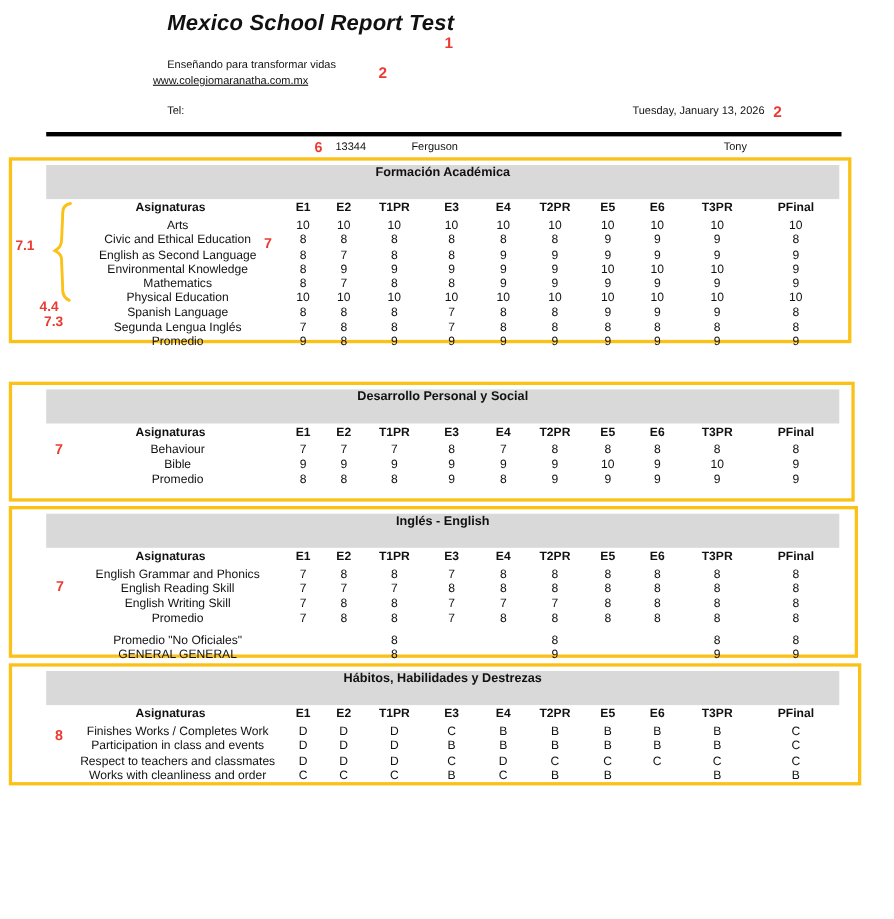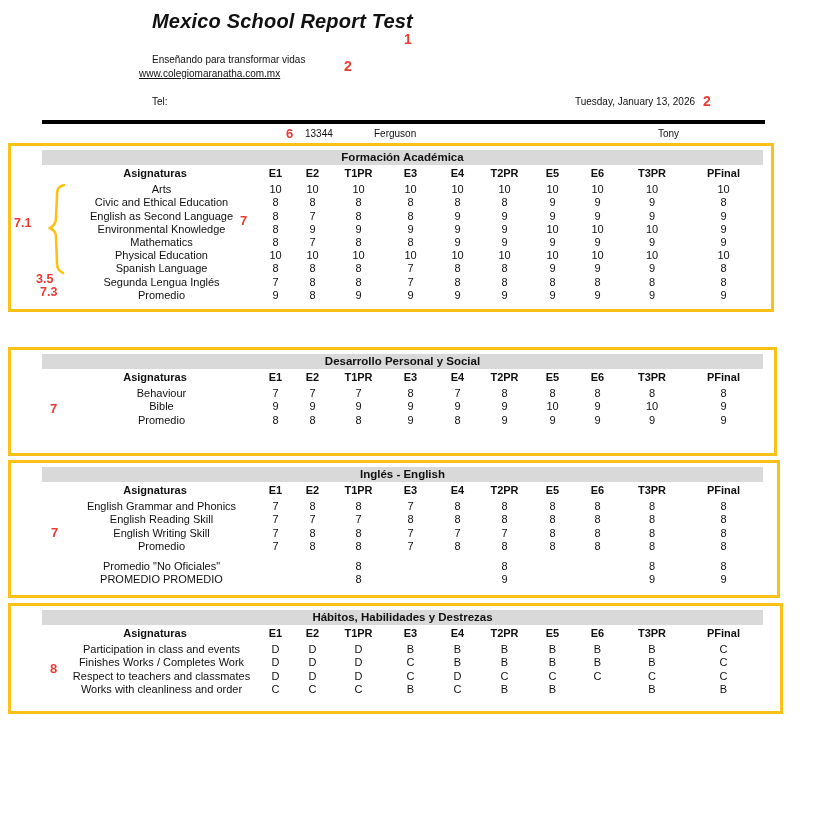--- a/index.html
+++ b/index.html
@@ -20,21 +20,21 @@
   .doc-title { font-size:20px; font-weight:bold; font-style:italic; letter-spacing:0.2px; }
   .small-txt { font-size:10px; line-height:13.5px; }
   .num { color:var(--annotation_red); font-weight:bold; font-size:14px; }
   .num-sm { font-size:13px; }
   .num-xs { font-size:12.5px; }
   .header-rule { position:absolute; left:42px; top:120px; width:723px; height:4px; background:var(--rule_black); }
 
   
   .report-box { position:absolute; left:8px; border:3px solid var(--box_border); background:#fff; }
   .band {
-    margin:4px 0 0 31px; width:721px; height:15px; line-height:15px;
+    margin:4px 0 0 31px; width:721px; height:31px; line-height:15px;
     background:var(--band_gray); text-align:center; font-size:11.5px; font-weight:bold;
   }
   table.grades { margin-left:31px; width:721px; table-layout:fixed; border-collapse:collapse; margin-top:2px; }
   table.grades th, table.grades td {
     font-size:11px; line-height:13.2px; height:13.2px; padding:0;
     text-align:center; font-weight:normal; white-space:nowrap; overflow:visible;
   }
   table.grades thead th { font-weight:bold; height:16px; vertical-align:bottom; padding-bottom:3px; }
   table.grades th.subject-h { text-align:center; padding-left:10px; }
   table.grades td.subject { text-align:center; padding-left:23px; }
@@ -216,21 +216,21 @@
         </tr>
       </tbody>
   </table>
 </section>
 
 <span class="abs num num-xs" style="left:14px; top:216px;">7.1</span>
 <svg class="brace-svg" style="left:47px; top:182px;" width="22" height="94" viewBox="0 0 22 94">
   <path d="M17 3 C 11 4, 9.5 8, 10 14 L 9 36 C 9 42, 6 44, 3 46 C 6.5 48, 9.5 50, 9 56 L 10 79 C 9.5 85, 11 89, 16 91" fill="none" stroke="#FBC116" stroke-width="2.6" stroke-linecap="round"></path>
 </svg>
 <span class="abs num num-sm" style="left:240px; top:213px;">7</span>
-<span class="abs num num-xs" style="left:36px; top:272px;">3.5</span>
+<span class="abs num num-xs" style="left:36px; top:272px;">4.4</span>
 <span class="abs num num-xs" style="left:40px; top:285px;">7.3</span>
 
 <section class="report-box" style="top:347px; width:769px; height:109px;">
   <div class="band">Desarrollo Personal y Social</div>
   <table class="grades">
     <colgroup>
         <col style="width:216px">
         <col style="width:35px">
         <col style="width:39px">
         <col style="width:53px">
@@ -398,21 +398,21 @@
           <td>8</td>
           <td></td>
           <td></td>
           <td>8</td>
           <td></td>
           <td></td>
           <td>8</td>
           <td>8</td>
         </tr>
         <tr>
-          <td class="subject">PROMEDIO PROMEDIO</td>
+          <td class="subject">GENERAL GENERAL</td>
           <td></td>
           <td></td>
           <td>8</td>
           <td></td>
           <td></td>
           <td>9</td>
           <td></td>
           <td></td>
           <td>9</td>
           <td>9</td>
@@ -448,38 +448,38 @@
           <th>E4</th>
           <th>T2PR</th>
           <th>E5</th>
           <th>E6</th>
           <th>T3PR</th>
           <th>PFinal</th>
         </tr>
     </thead>
     <tbody>
         <tr>
+          <td class="subject">Finishes Works / Completes Work</td>
+          <td>D</td>
+          <td>D</td>
+          <td>D</td>
+          <td>C</td>
+          <td>B</td>
+          <td>B</td>
+          <td>B</td>
+          <td>B</td>
+          <td>B</td>
+          <td>C</td>
+        </tr>
+        <tr>
           <td class="subject">Participation in class and events</td>
           <td>D</td>
           <td>D</td>
           <td>D</td>
           <td>B</td>
-          <td>B</td>
-          <td>B</td>
-          <td>B</td>
-          <td>B</td>
-          <td>B</td>
-          <td>C</td>
-        </tr>
-        <tr>
-          <td class="subject">Finishes Works / Completes Work</td>
-          <td>D</td>
-          <td>D</td>
-          <td>D</td>
-          <td>C</td>
           <td>B</td>
           <td>B</td>
           <td>B</td>
           <td>B</td>
           <td>B</td>
           <td>C</td>
         </tr>
         <tr>
           <td class="subject">Respect to teachers and classmates</td>
           <td>D</td>

